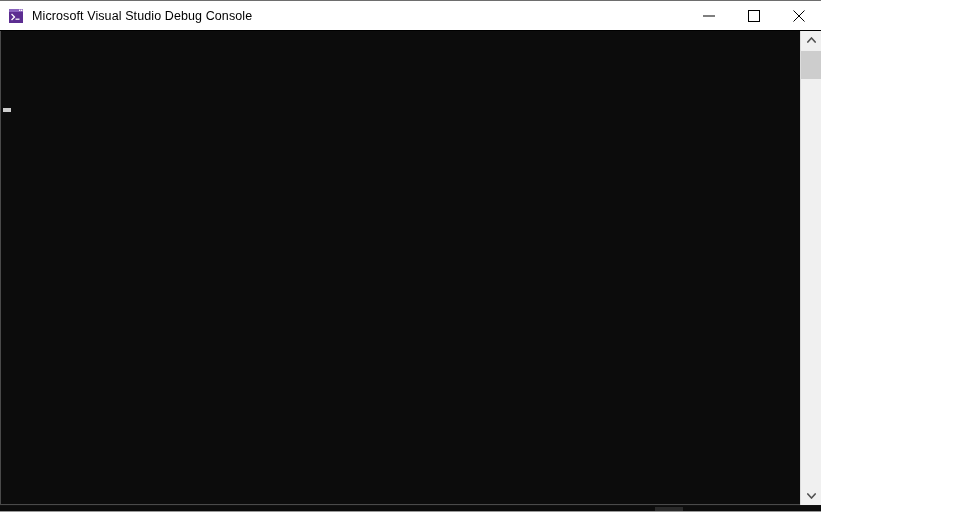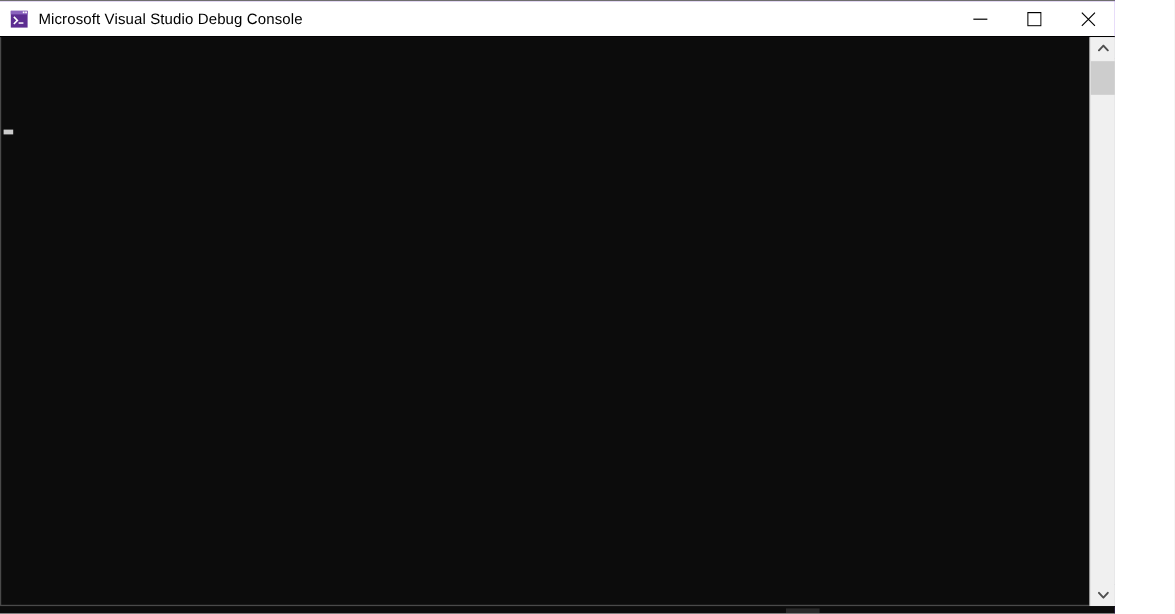--- a/index.html
+++ b/index.html
@@ -10,23 +10,23 @@
   }
   body {
     width: 979px;
     height: 512px;
     overflow: hidden;
     font-family: "Liberation Sans", sans-serif;
   }
 
   .window {
     position: relative;
-    width: 929px;
+    width: 821px;
     height: 512px;
-    background: #6d28d9;
+    background: #404040;
     box-sizing: border-box;
     border-top: 1px solid #6e6e6e;
     display: flex;
     flex-direction: column;
     text-align: right;
   }
 
   
   .titlebar {
     position: relative;

